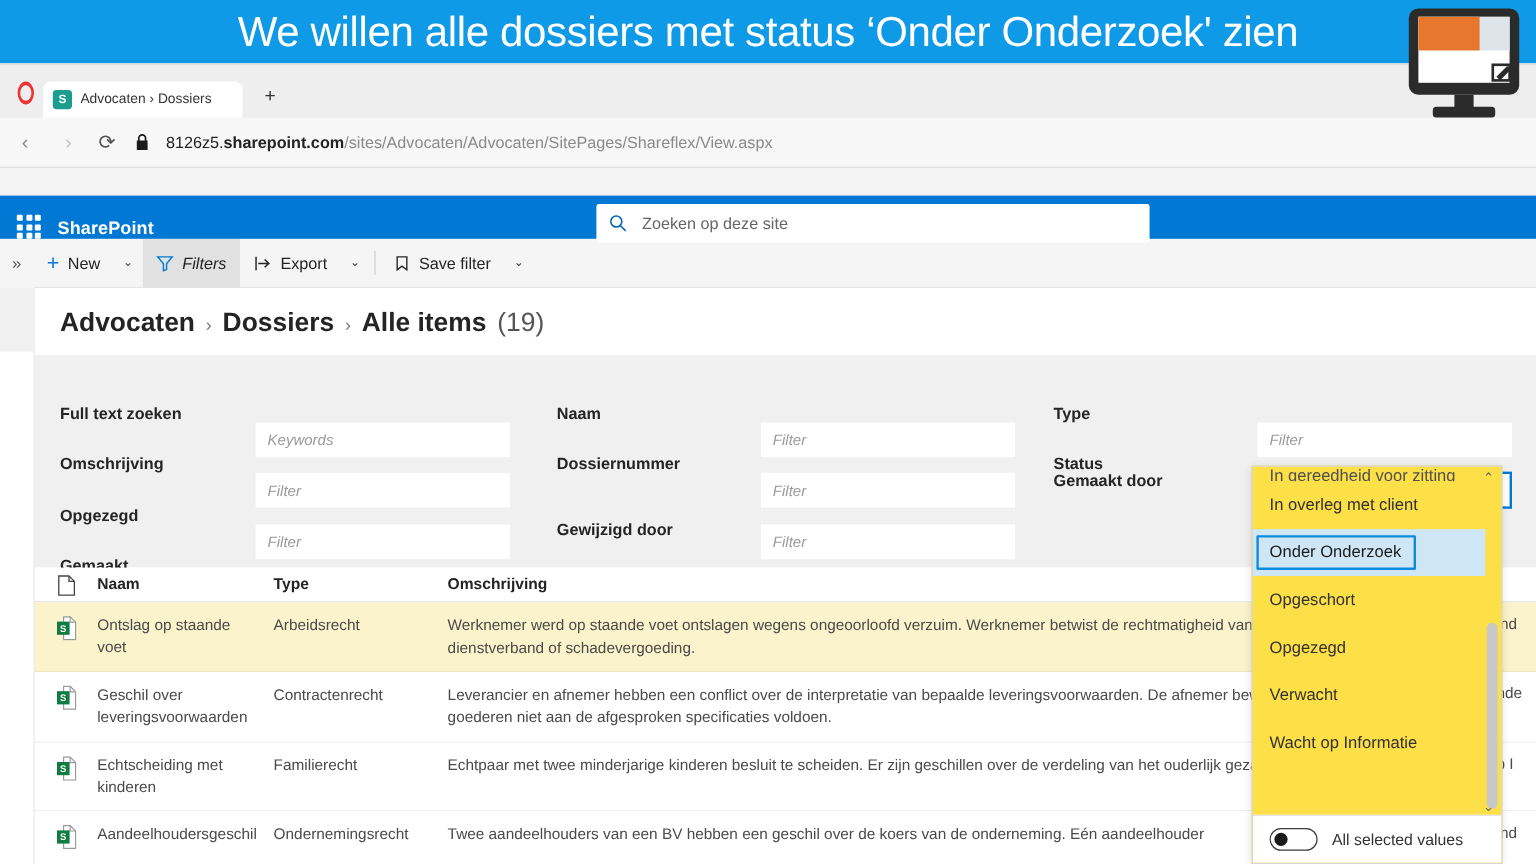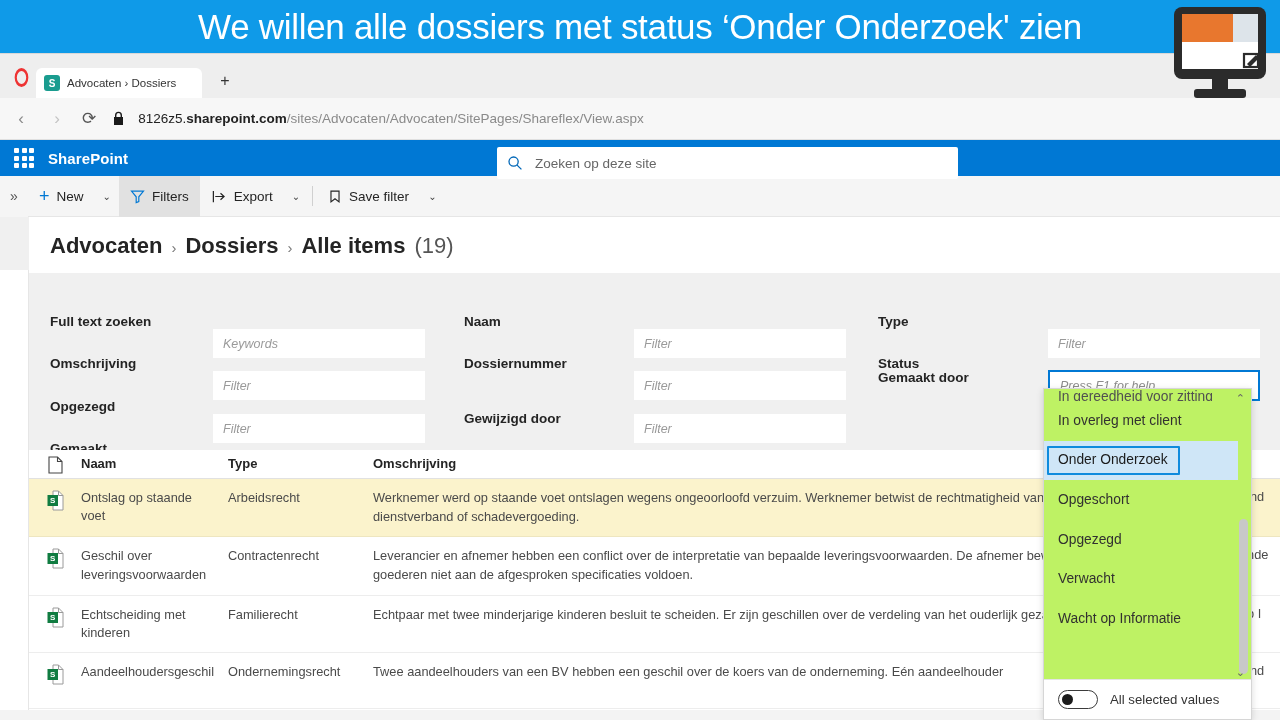--- a/index.html
+++ b/index.html
@@ -75,22 +75,22 @@
   .url .dom { color: #222; }
 
   
   .monitor {
     position: absolute; right: 6px; top: 3px; width: 108px; height: 100px;
     z-index: 40;
   }
 
   
   .suitebar {
-    height: 36px; background: #0078d4; display: flex; align-items: center;
-    padding-left: 14px; position: relative;
+    height: 36px; background: #0078d4; display: flex; align-items: flex-end;
+    padding-left: 14px; position: relative; margin-top: 23px;
   }
   .waffle {
     width: 20px; height: 20px;
     display: grid; grid-template-columns: repeat(3,1fr); grid-template-rows: repeat(3,1fr);
     gap: 2.5px; margin-right: 14px;
   }
   .waffle i { background: #ffffff; border-radius: 1px; display: block; }
   .sp-brand { color: #fff; font-size: 15px; font-weight: bold; letter-spacing: 0.1px; }
   .sp-search {
     position: absolute; left: 497px; top: 7px; width: 461px; height: 30px;
@@ -105,21 +105,21 @@
     border-bottom: 1px solid #e6e6e6;
   }
   .chev-gutter {
     width: 28px; height: 41px; display: flex; align-items: center; justify-content: center;
     color: #555; font-size: 14px; background: #f5f5f5;
   }
   .cmd {
     display: flex; align-items: center; gap: 7px; height: 41px;
     padding: 0 11px; font-size: 13.5px; color: #242424;
   }
-  .cmd.active { background: #e1e1e1; }
+  .cmd.active { background: #e1e1e1; font-style: italic; }
   .cmd .plus { color: #0078d4; font-size: 18px; font-weight: 300; line-height: 1; }
   .caret { padding: 0 8px; font-size: 10px; color: #444; height: 41px; display: flex; align-items: center;}
   .cmdsep { width: 1px; height: 20px; background: #d0d0d0; margin: 0 4px; }
 
   
   .page { position: relative; background: #fff; height: 493px; }
   .left-gutter {
     position: absolute; left: 0; top: 0; width: 29px; height: 493px;
     background: #ffffff; border-right: 1px solid #e6e6e6;
   }
@@ -165,21 +165,21 @@
   .trow.highlight { background: #fbf3cc; border-bottom: 1px solid #eee6c0; }
   .c-icon { width: 52px; flex: none; display: flex; justify-content: center; padding-top:1px;}
   .c-naam { width: 147px; flex: none; line-height: 1.42; padding-right: 10px; }
   .c-type { width: 145px; flex: none; line-height: 1.42; }
   .c-oms { flex: 1; line-height: 1.46; padding-right: 12px; }
   .c-status { width: 40px; flex: none; overflow: hidden; white-space: nowrap; color:#4a4a4a;}
 
   
   .dropdown {
     position: absolute; left: 1043px; top: 388px; width: 209px; height: 332px;
-    background: #bef264; border: 1px solid #d6d6d6;
+    background: #fde047; border: 1px solid #d6d6d6;
     box-shadow: 0 2px 7px rgba(0,0,0,0.14);
     z-index: 30; overflow: hidden;
   }
   .dd-clip {
     position: absolute; left: 0; top: 0; width: 194px; height: 292px; overflow: hidden;
   }
   .dd-item {
     height: 39.5px; display: flex; align-items: center;
     padding-left: 14px; font-size: 13.8px; color: #323130;
     white-space: nowrap;

